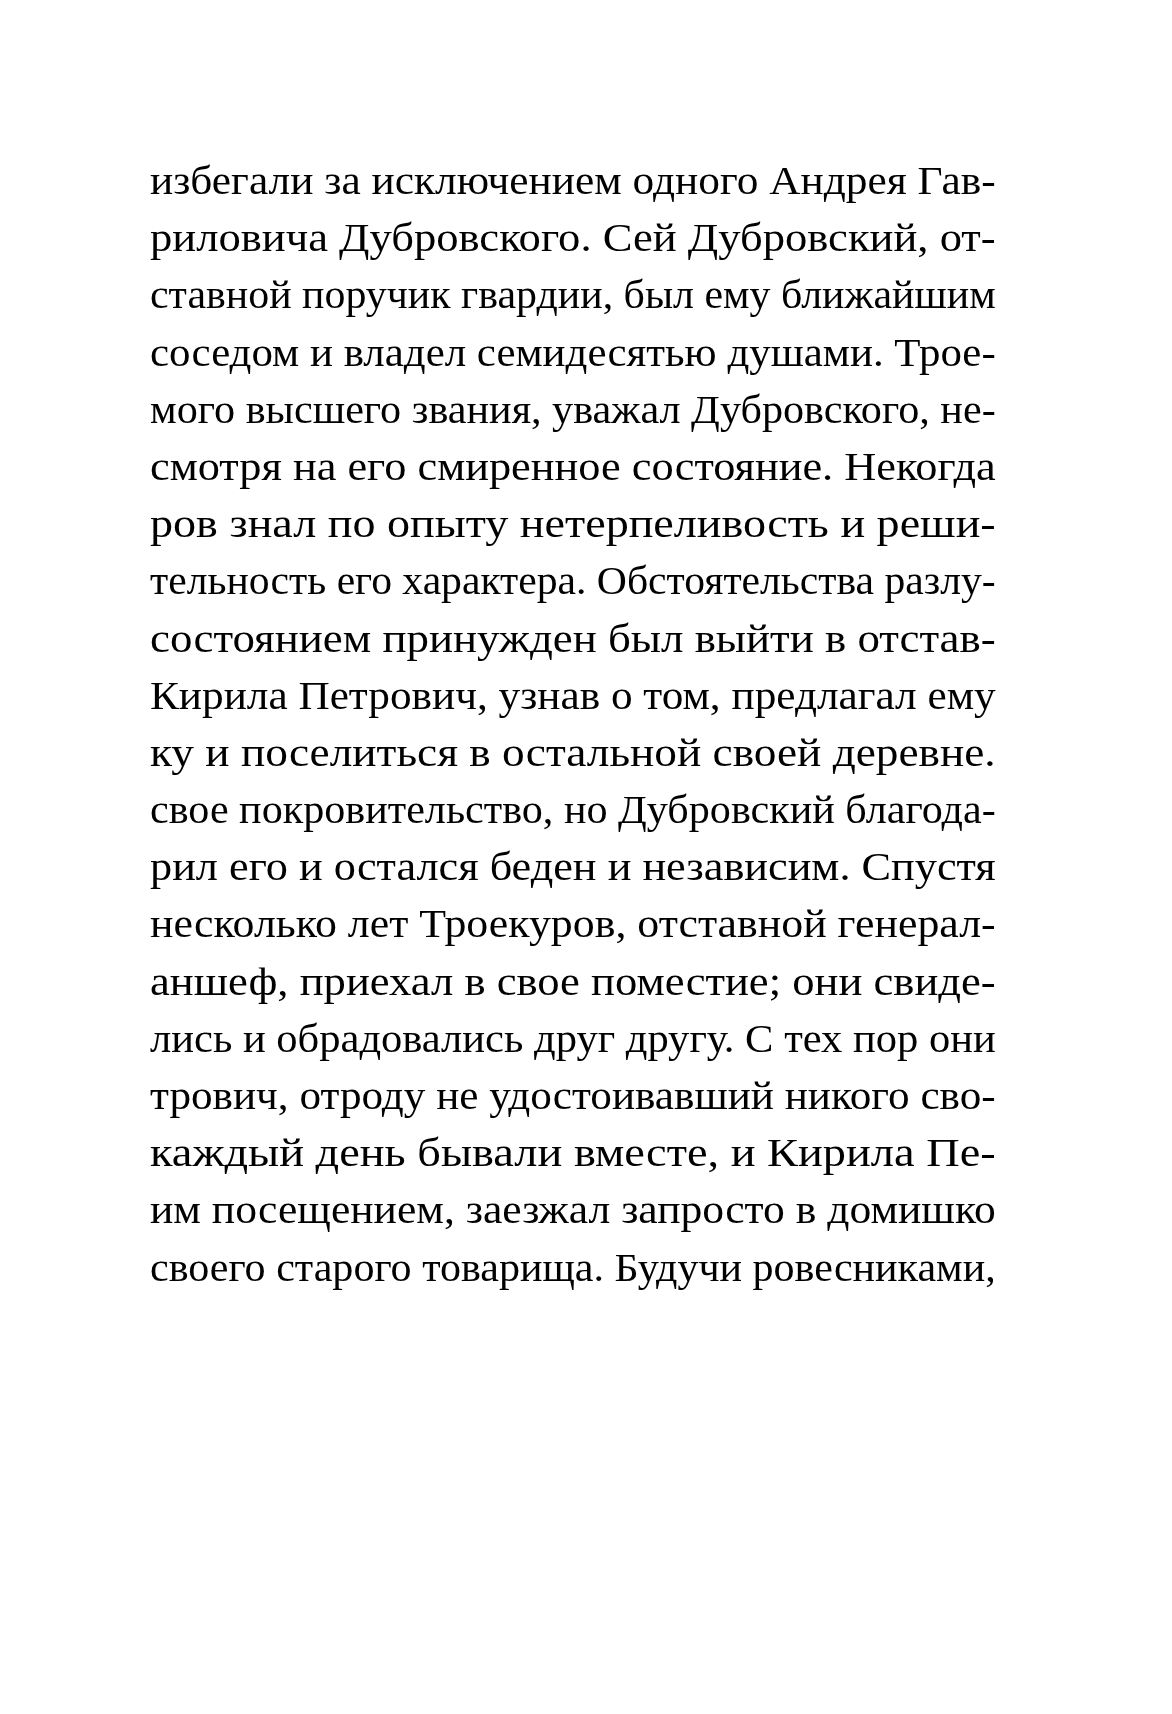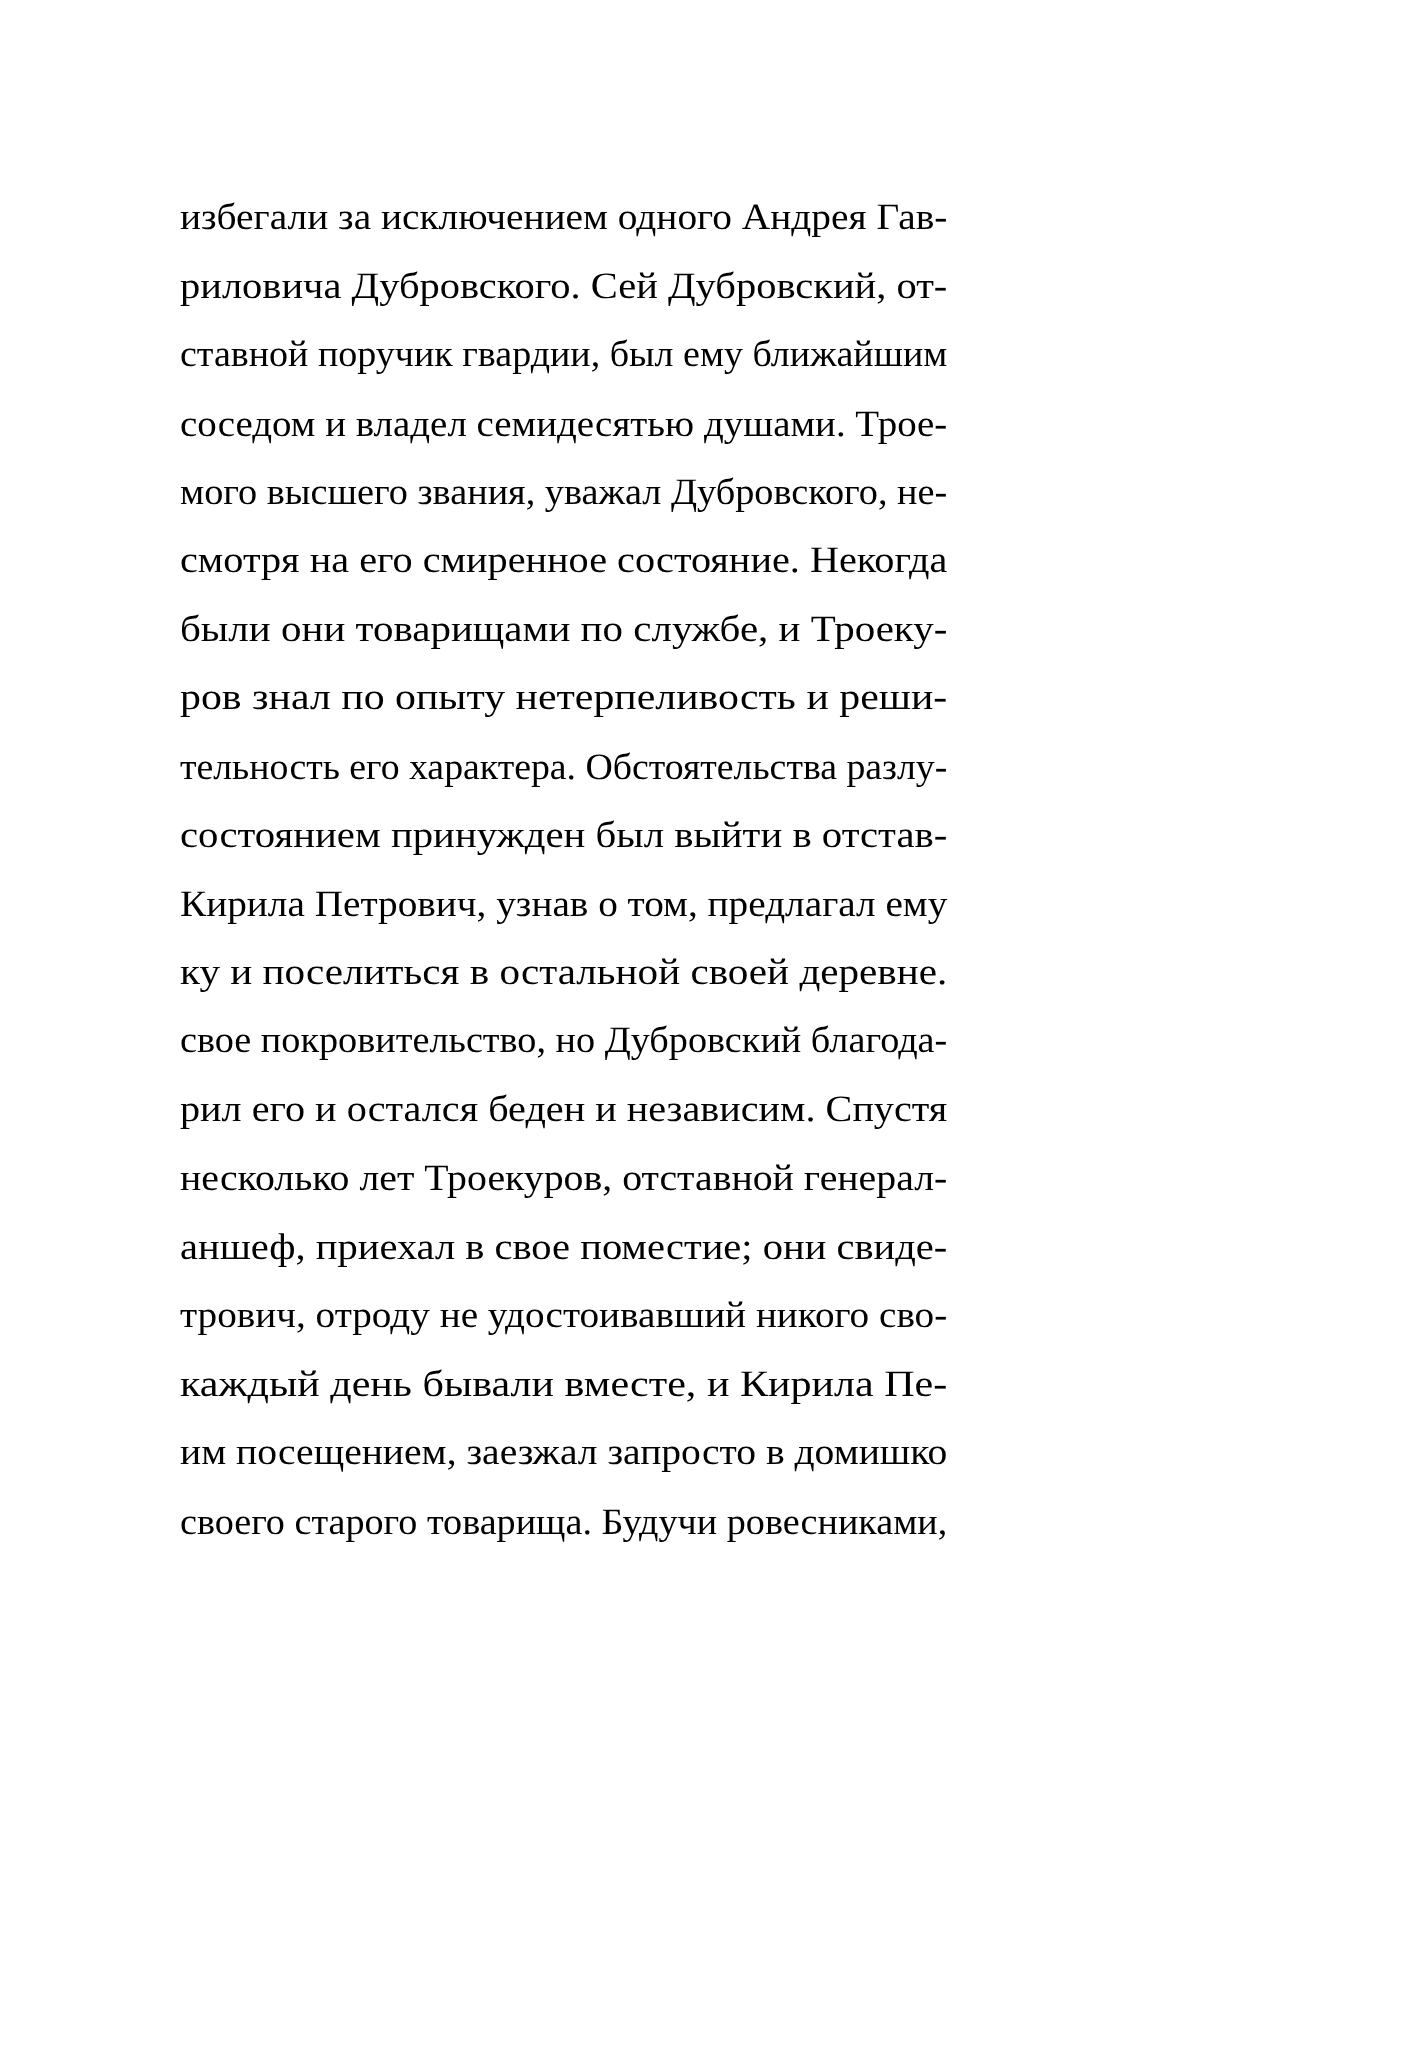--- a/index.html
+++ b/index.html
@@ -29,21 +29,21 @@
     position: absolute;
     left: 150px;
     top: 152px;
     width: 856px;
   }
 
   .text-line {
     display: block;
     height: 57.2px;
     line-height: 57.2px;
-    font-size: 31px;
+    font-size: 41px;
     color: #000000;
     white-space: nowrap;
     letter-spacing: 0;
     font-stretch: condensed;
     transform-origin: left center;
     overflow: visible;
   }
 
   
   .text-line > span {
@@ -56,28 +56,28 @@
 <body>
 
 <div id="page">
   <div id="text-block">
       <div class="text-line"><span style="transform: scaleX(1.0581);">избегали за исключением одного Андрея Гав-</span></div>
       <div class="text-line"><span style="transform: scaleX(1.0882);">риловича Дубровского. Сей Дубровский, от-</span></div>
       <div class="text-line"><span style="transform: scaleX(1.0218);">ставной поручик гвардии, был ему ближайшим</span></div>
       <div class="text-line"><span style="transform: scaleX(1.0466);">соседом и владел семидесятью душами. Трое-</span></div>
       <div class="text-line"><span style="transform: scaleX(1.0288);">мого высшего звания, уважал Дубровского, не-</span></div>
       <div class="text-line"><span style="transform: scaleX(1.0817);">смотря на его смиренное состояние. Некогда</span></div>
-      <div class="text-line"><span style="transform: scaleX(1.1013);">были они товарищами по службе, и Троеку-</span></div>
       <div class="text-line"><span style="transform: scaleX(1.1248);">ров знал по опыту нетерпеливость и реши-</span></div>
       <div class="text-line"><span style="transform: scaleX(1.0154);">тельность его характера. Обстоятельства разлу-</span></div>
       <div class="text-line"><span style="transform: scaleX(1.0956);">состоянием принужден был выйти в отстав-</span></div>
       <div class="text-line"><span style="transform: scaleX(1.0553);">Кирила Петрович, узнав о том, предлагал ему</span></div>
       <div class="text-line"><span style="transform: scaleX(1.1051);">ку и поселиться в остальной своей деревне.</span></div>
       <div class="text-line"><span style="transform: scaleX(1.0275);">свое покровительство, но Дубровский благода-</span></div>
       <div class="text-line"><span style="transform: scaleX(1.0799);">рил его и остался беден и независим. Спустя</span></div>
       <div class="text-line"><span style="transform: scaleX(1.0697);">несколько лет Троекуров, отставной генерал-</span></div>
       <div class="text-line"><span style="transform: scaleX(1.0889);">аншеф, приехал в свое поместие; они свиде-</span></div>
+      <div class="text-line"><span style="transform: scaleX(1.0377);">лись и обрадовались друг другу. С тех пор они</span></div>
       <div class="text-line"><span style="transform: scaleX(1.0536);">трович, отроду не удостоивавший никого сво-</span></div>
       <div class="text-line"><span style="transform: scaleX(1.131);">каждый день бывали вместе, и Кирила Пе-</span></div>
       <div class="text-line"><span style="transform: scaleX(1.0637);">им посещением, заезжал запросто в домишко</span></div>
       <div class="text-line"><span style="transform: scaleX(1.0255);">своего старого товарища. Будучи ровесниками,</span></div>
     </div>
 </div>
 
 </body></html>

